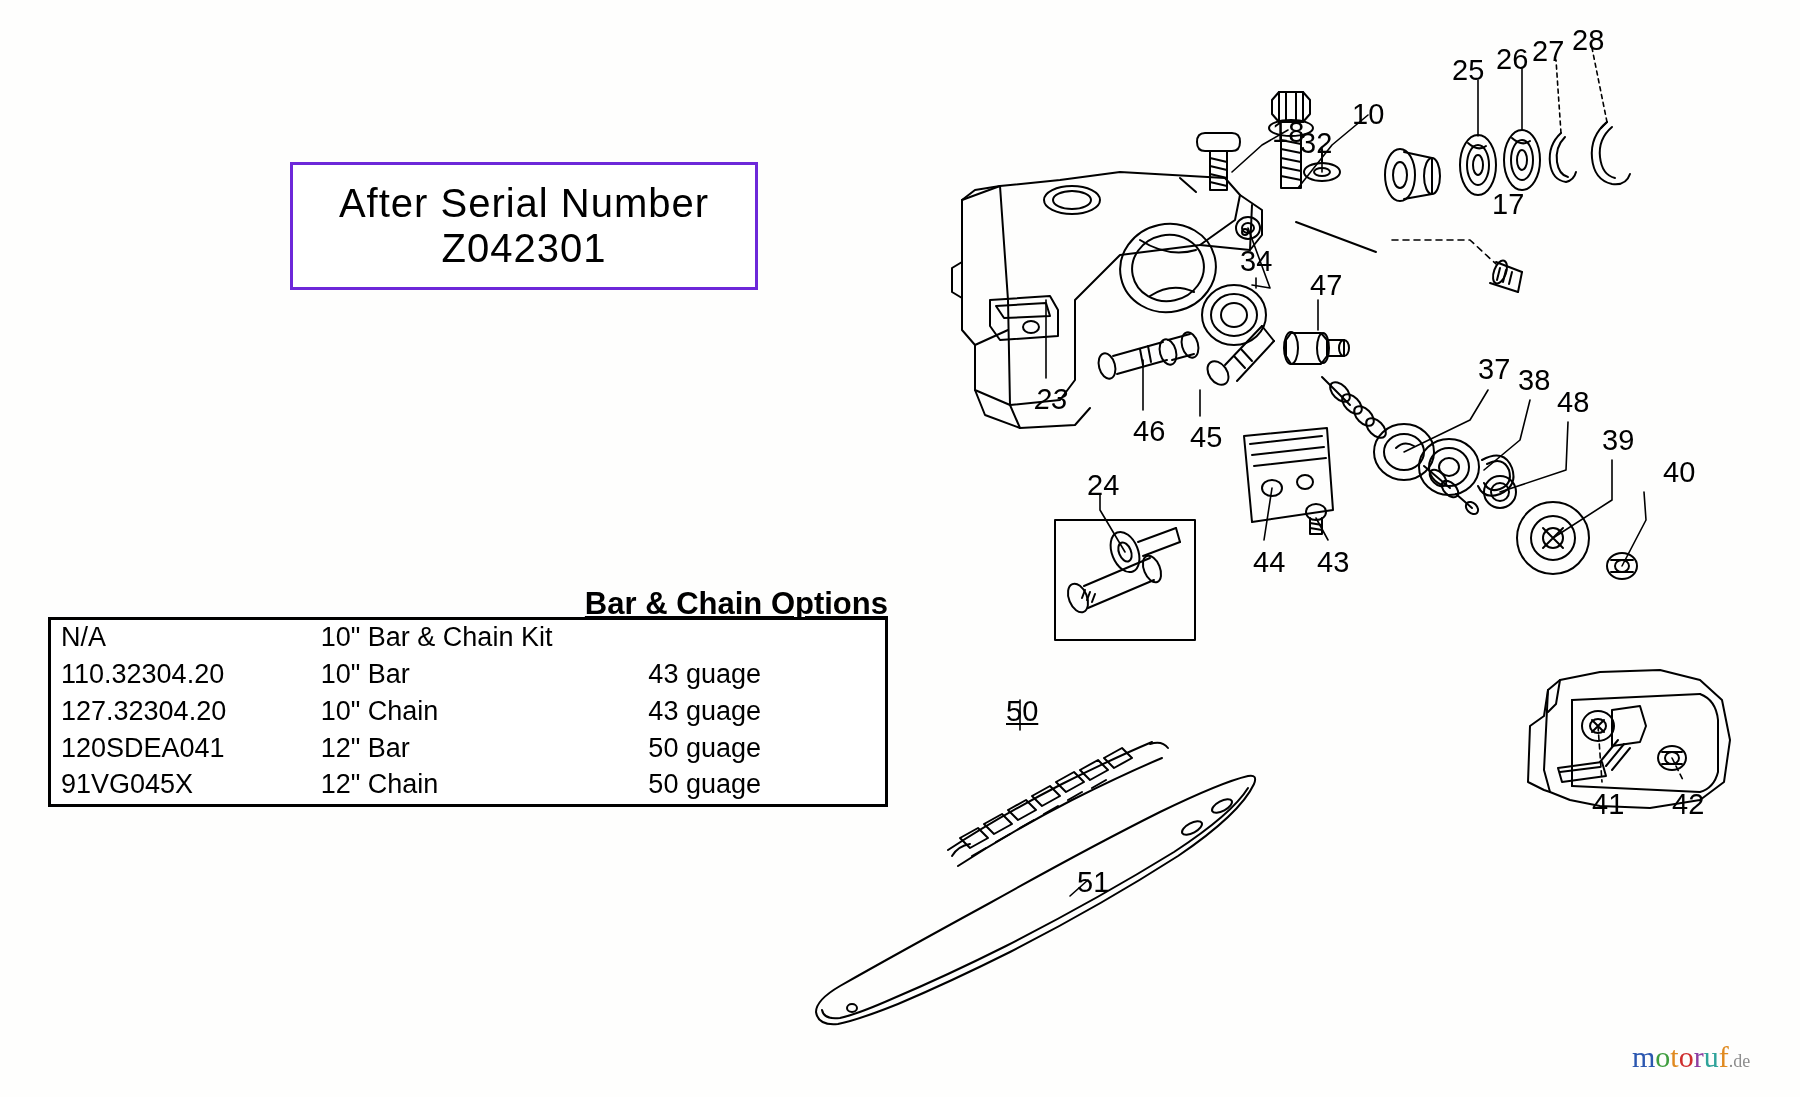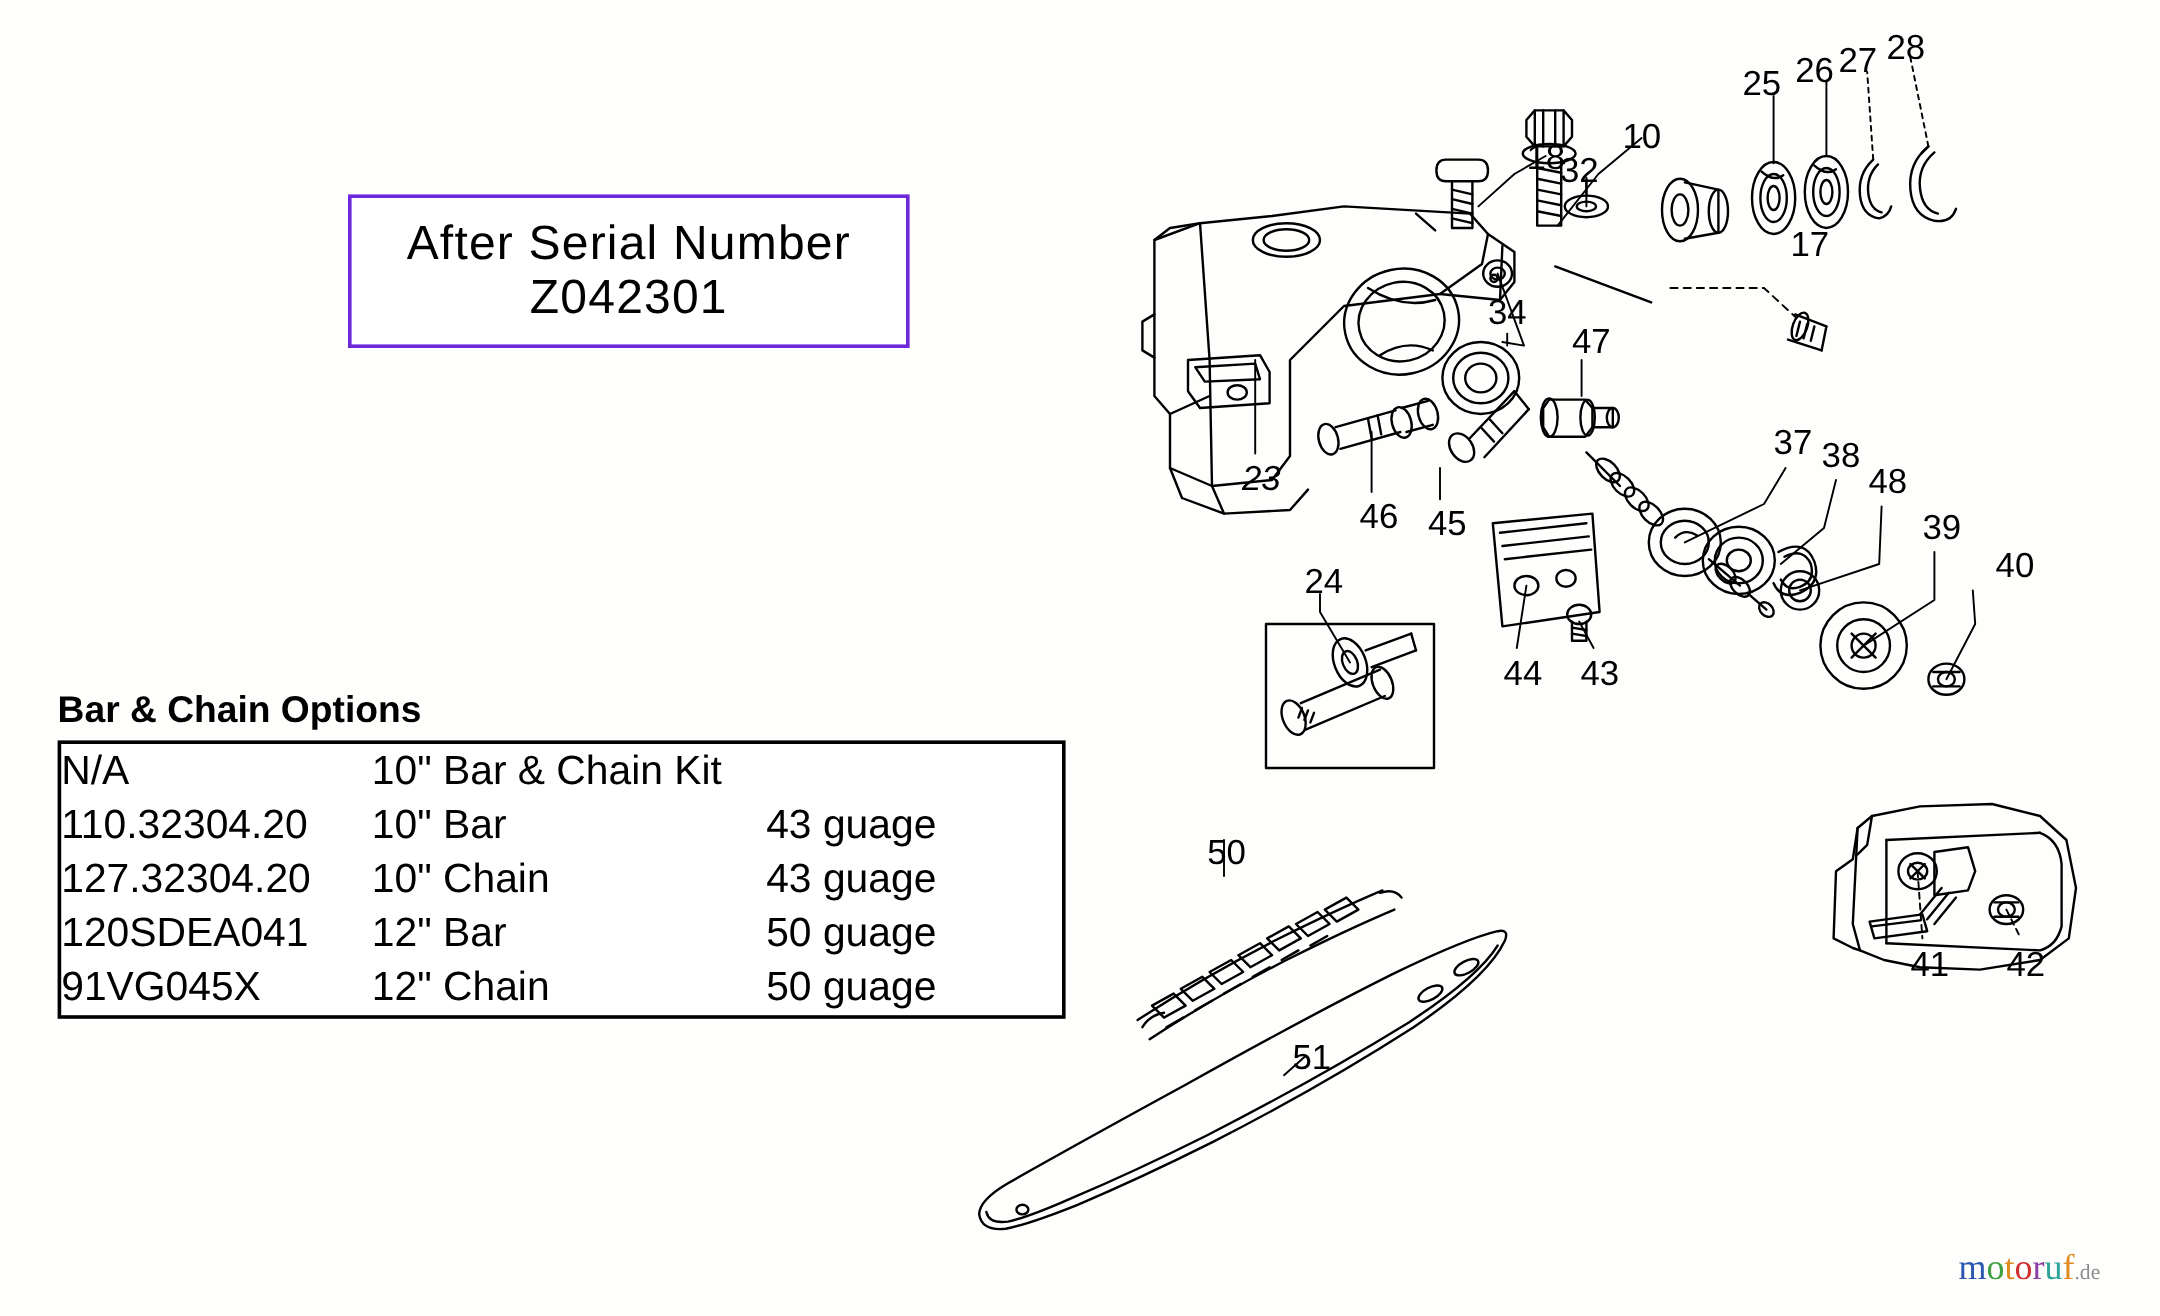--- a/index.html
+++ b/index.html
@@ -44,44 +44,45 @@
     font-size: 40px;
     letter-spacing: 1px;
     white-space: nowrap;
     line-height: 1.12;
   }
 
   
   #options-title {
     position: absolute;
     left: 48px;
-    top: 574px;
+    top: 586px;
     width: 840px;
-    text-align: left;
+    text-align: right;
     font-size: 31px;
     font-weight: bold;
     letter-spacing: 0px;
+    text-decoration: underline;
   }
   #options-table {
     position: absolute;
     left: 48px;
     top: 617px;
     width: 840px;
     border: 3px solid #000;
     box-sizing: border-box;
     background: #fff;
     border-collapse: collapse;
   }
   #options-table table {
     width: 100%;
     border-collapse: collapse;
   }
   #options-table td {
-    font-size: 34px;
-    padding: 2px 0 3px 0;
+    font-size: 27px;
+    padding: 2px 0 3px 10px;
     white-space: nowrap;
     line-height: 1.18;
   }
   #options-table td.c1 { width: 252px; }
   #options-table td.c2 { width: 320px; }
   #options-table td.c3 { width: 240px; }
   #options-table tr.group-sep td {
     border-top: 3px solid #000;
   }
 
@@ -470,19 +471,19 @@
       <div class="callout" style="left: 1478px; top: 355px;">37</div>
       <div class="callout" style="left: 1518px; top: 366px;">38</div>
       <div class="callout" style="left: 1557px; top: 388px;">48</div>
       <div class="callout" style="left: 1602px; top: 426px;">39</div>
       <div class="callout" style="left: 1632px; top: 458px; margin-left: 31px;">40</div>
       <div class="callout" style="left: 1087px; top: 471px;">24</div>
       <div class="callout" style="left: 1253px; top: 548px;">44</div>
       <div class="callout" style="left: 1317px; top: 548px;">43</div>
       <div class="callout" style="left: 1592px; top: 790px;">41</div>
       <div class="callout" style="left: 1672px; top: 790px;">42</div>
-      <div class="callout" style="left: 1006px; top: 697px;">50</div>
+      <div class="callout" style="left: 1006px; top: 697px; text-decoration: underline;">50</div>
       <div class="callout" style="left: 1077px; top: 868px;">51</div>
     </div>
 
   <div id="watermark"><span style="color: rgb(43, 87, 176);">m</span><span style="color: rgb(63, 158, 63);">o</span><span style="color: rgb(224, 138, 32);">t</span><span style="color: rgb(207, 46, 46);">o</span><span style="color: rgb(142, 63, 163);">r</span><span style="color: rgb(47, 163, 154);">u</span><span style="color: rgb(224, 138, 32);">f</span><span class="suffix">.de</span></div>
 
 </div>
 
 </body></html>

